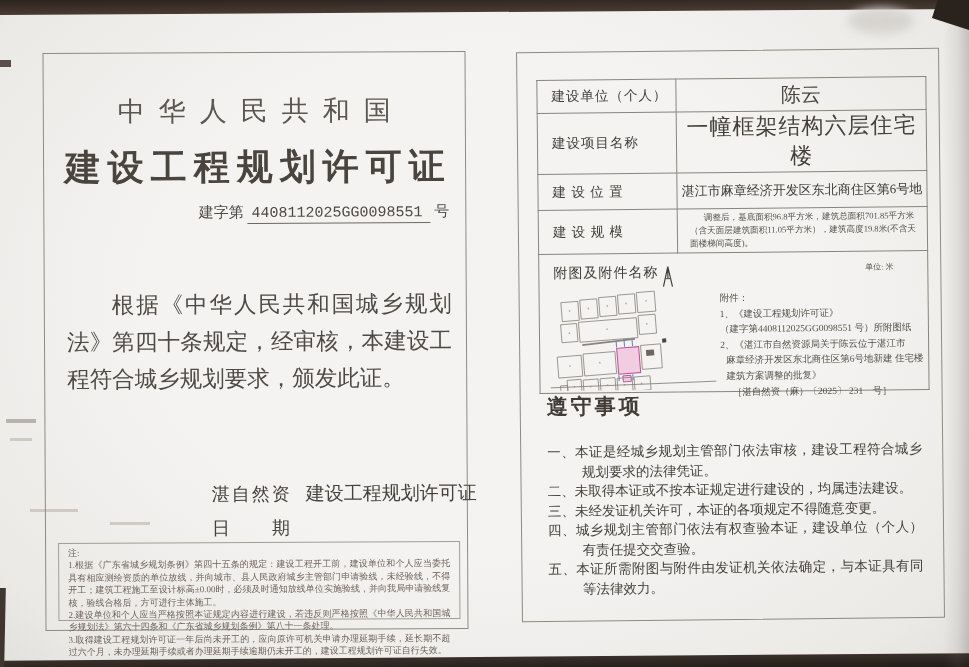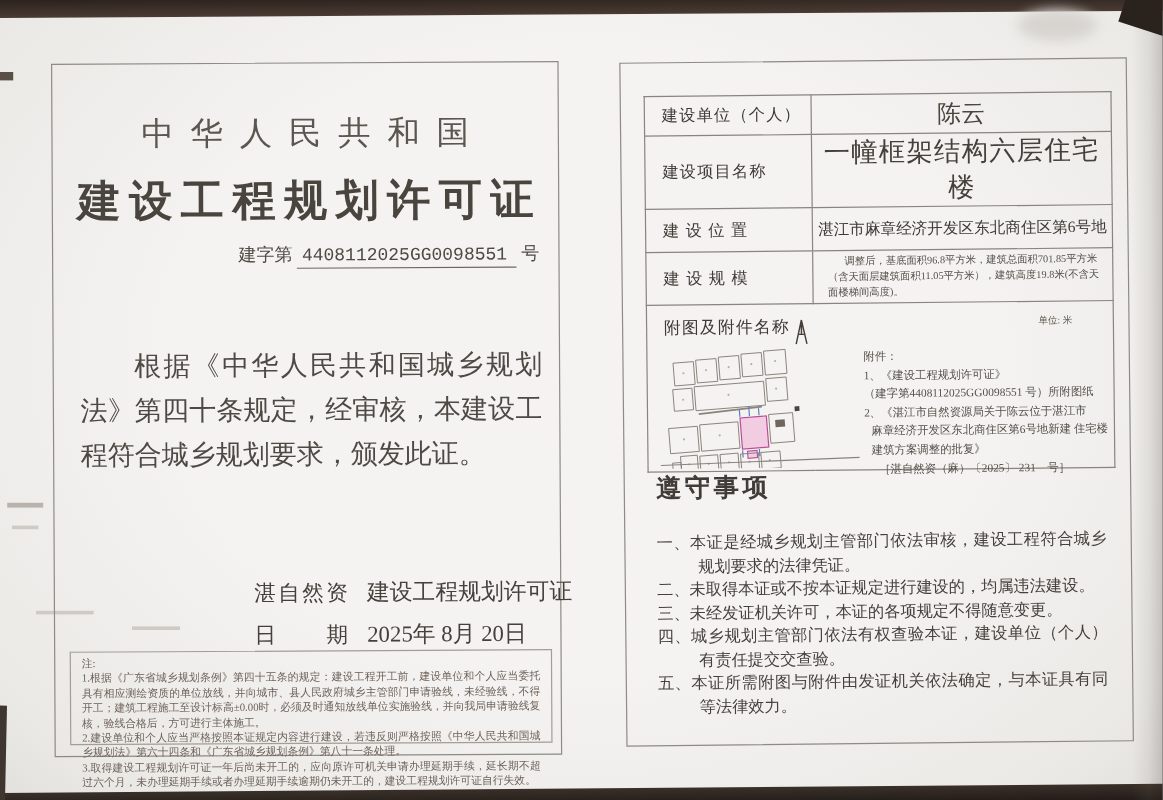--- a/index.html
+++ b/index.html
@@ -88,21 +88,20 @@
       <span>号</span>
     </div>
     <div class="body-par">根据《中华人民共和国城乡规划法》第四十条规定，经审核，本建设工程符合城乡规划要求，颁发此证。</div>
 
     <div class="issue-row" id="issuer-row">
       <span class="lbl">湛自然资</span>
       <span class="val">建设工程规划许可证</span>
     </div>
     <div class="issue-row" id="date-row">
       <span class="lbl">日期</span>
-      <span class="val">2025年 8月 20日</span>
     </div>
 
     <div class="notes-box">
       <div class="nt">注:</div>
       <div class="nt">1.根据《广东省城乡规划条例》第四十五条的规定：建设工程开工前，建设单位和个人应当委托具有相应测绘资质的单位放线，并向城市、县人民政府城乡主管部门申请验线，未经验线，不得开工；建筑工程施工至设计标高±0.00时，必须及时通知放线单位实施验线，并向我局申请验线复核，验线合格后，方可进行主体施工。</div>
       <div class="nt">2.建设单位和个人应当严格按照本证规定内容进行建设，若违反则严格按照《中华人民共和国城乡规划法》第六十四条和《广东省城乡规划条例》第八十一条处理。</div>
       <div class="nt">3.取得建设工程规划许可证一年后尚未开工的，应向原许可机关申请办理延期手续，延长期不超过六个月，未办理延期手续或者办理延期手续逾期仍未开工的，建设工程规划许可证自行失效。</div>
     </div>
   </div>
 

